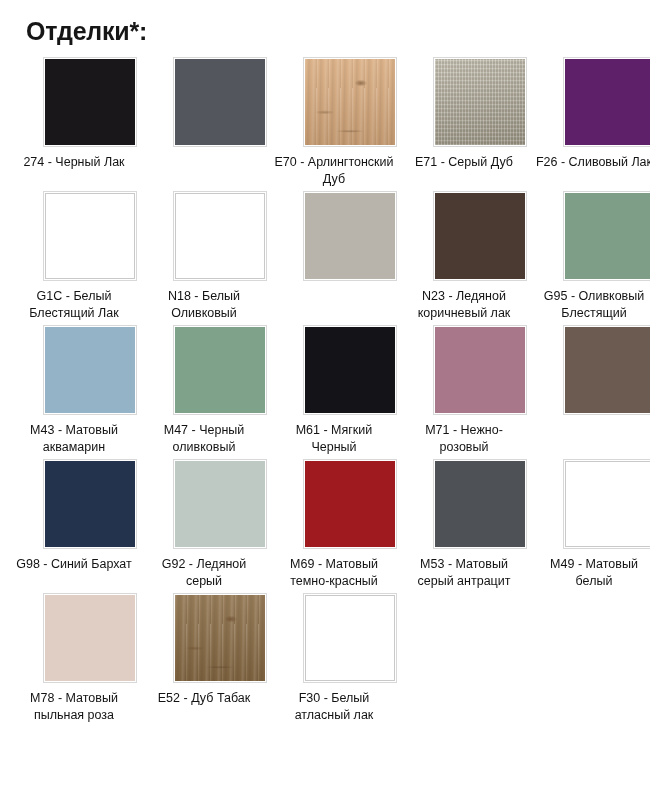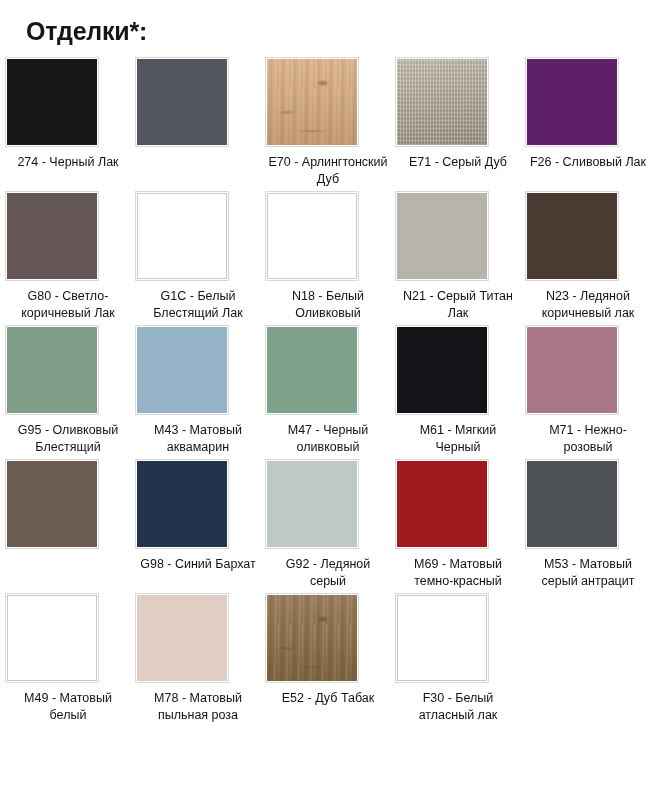--- a/index.html
+++ b/index.html
@@ -32,21 +32,21 @@
     margin-top: 12px;
     display: grid;
     grid-template-columns: repeat(5, 130px);
     justify-content: start;
     padding-left: 6px;
   }
   .cell {
     width: 130px;
     display: flex;
     flex-direction: column;
-    align-items: flex-start;
+    align-items: flex-end;
     margin-bottom: 4px;
   }
   .swatch-wrap {
     width: 92px;
     height: 88px;
     padding: 1px;
     background: #ffffff;
     box-shadow: 0 0 0 1px #d8d8d8;
     box-sizing: border-box;
   }
@@ -148,41 +148,34 @@
         <div class="label">E71 - Серый Дуб</div>
       </div>
       <div class="cell">
         <div class="swatch-wrap">
           <div class="swatch" style="background: rgb(94, 32, 105);"></div>
         </div>
         <div class="label">F26 - Сливовый Лак</div>
       </div>
       <div class="cell">
         <div class="swatch-wrap">
-          <div class="swatch" style="background: rgb(99, 86, 84);"></div>
-        </div>
-        <div class="label">G80 - Светло-коричневый Лак</div>
-      </div>
-      <div class="cell">
-        <div class="swatch-wrap">
           <div class="swatch bordered" style="background: rgb(255, 255, 255);"></div>
         </div>
         <div class="label">G1C - Белый Блестящий Лак</div>
       </div>
       <div class="cell">
         <div class="swatch-wrap">
           <div class="swatch bordered" style="background: rgb(255, 255, 255);"></div>
         </div>
         <div class="label">N18 - Белый Оливковый</div>
       </div>
       <div class="cell">
         <div class="swatch-wrap">
           <div class="swatch" style="background: rgb(184, 180, 172);"></div>
         </div>
-        <div class="label">N21 - Серый Титан Лак</div>
       </div>
       <div class="cell">
         <div class="swatch-wrap">
           <div class="swatch" style="background: rgb(74, 58, 49);"></div>
         </div>
         <div class="label">N23 - Ледяной коричневый лак</div>
       </div>
       <div class="cell">
         <div class="swatch-wrap">
           <div class="swatch" style="background: rgb(126, 158, 136);"></div>

